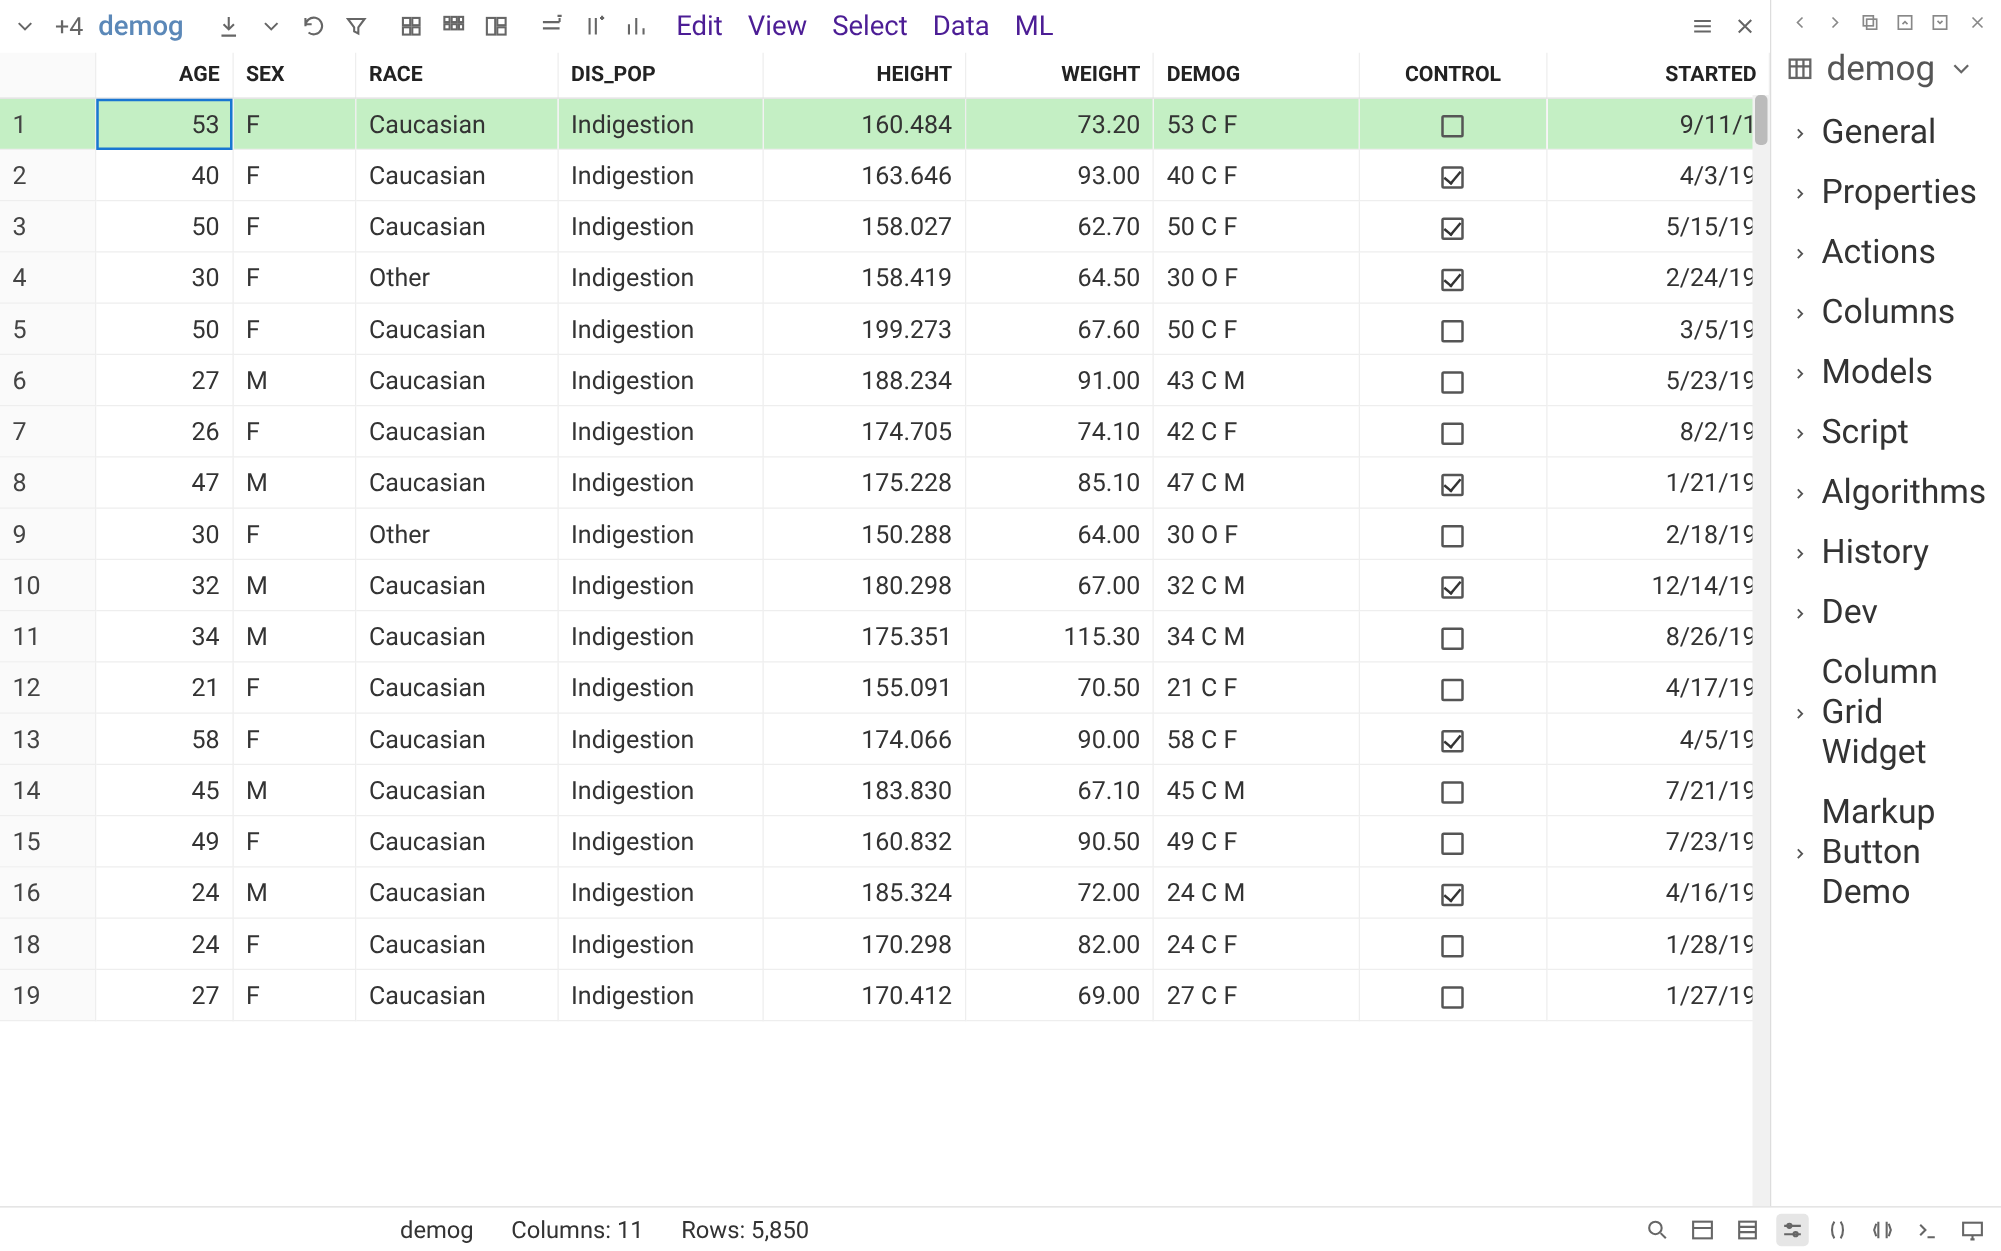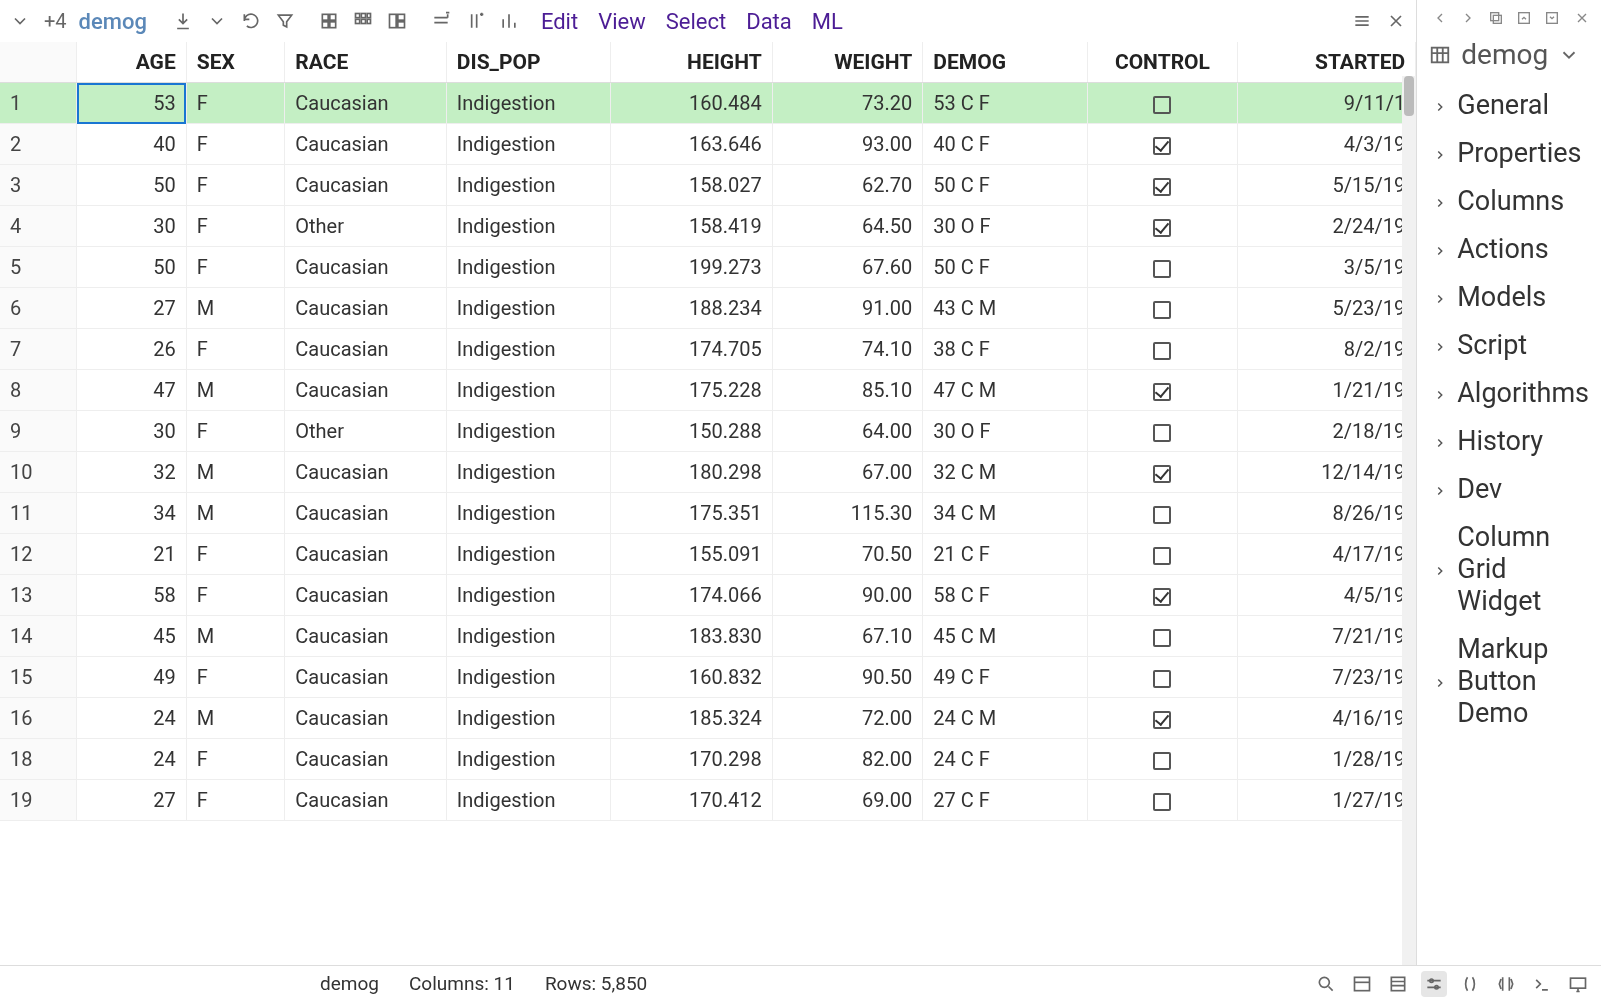--- a/index.html
+++ b/index.html
@@ -24,21 +24,21 @@
   .toolbar .tb-btn svg { width: 20px; height: 20px; stroke: #666; fill: none; stroke-width: 2; }
   .toolbar .title { color: #5b88b8; font-size: 22px; font-weight: 500; margin-right: 10px; }
   .toolbar .plus4 { color: #666; font-size: 20px; margin: 0 4px 0 2px; }
   .toolbar .txt { color: #4c1d95; font-size: 22px; font-weight: 400; cursor: pointer; padding: 0 6px; }
   .toolbar .group { display:flex; align-items:center; gap:6px; margin: 0 4px; }
   .toolbar .end { margin-left: auto; display:flex; gap:6px; align-items:center; }
 
   
   .table-wrap { flex: 1 1 auto; overflow: hidden; }
   table { border-collapse: collapse; table-layout: fixed; width: 100%; font-size: 20px; }
-  thead th { font-weight: 700; font-size: 21px; text-align: left; padding: 8px 10px; border-bottom: 1px solid #ddd; border-right: 1px solid #eee; color: #222; }
+  thead th { font-weight: 700; font-size: 17px; text-align: left; padding: 8px 10px; border-bottom: 1px solid #ddd; border-right: 1px solid #eee; color: #222; }
   tbody td { padding: 8px 10px; border-bottom: 1px solid #eee; border-right: 1px solid #eee; height: 40px; white-space: nowrap; overflow: hidden; text-overflow: ellipsis; }
   tbody td.num { text-align: right; }
   tbody tr.selected td { background: #c4efc4; }
   .rownum-col { width: 56px; background: #fafafa; text-align: left; color: #444; }
   .cell-selected { outline: 2px solid #1976d2; outline-offset: -2px; margin-left: 42px; }
   thead th.num { text-align: right; }
   thead th.center { text-align: center; }
 
   .chk { width: 18px; height: 18px; border: 2px solid #555; display: inline-block; vertical-align: middle; border-radius: 2px; position: relative; }
   .chk.checked::after {
@@ -270,21 +270,21 @@
               <td class="num">5/23/19</td>
             </tr>
             <tr>
               <td class="rownum-col">7</td>
               <td class="num ">26</td>
               <td>F</td>
               <td>Caucasian</td>
               <td>Indigestion</td>
               <td class="num">174.705</td>
               <td class="num">74.10</td>
-              <td>38 C F</td>
+              <td>42 C F</td>
               <td class="control"><span class="chk"></span></td>
               <td class="num">8/2/19</td>
             </tr>
             <tr>
               <td class="rownum-col">8</td>
               <td class="num ">47</td>
               <td>M</td>
               <td>Caucasian</td>
               <td>Indigestion</td>
               <td class="num">175.228</td>
@@ -477,27 +477,27 @@
         <div class="section">
           <span class="chev"><svg viewBox="0 0 24 24">
               <path d="M9 6l6 6-6 6"></path>
             </svg></span>
           <span>Properties</span>
         </div>
         <div class="section">
           <span class="chev"><svg viewBox="0 0 24 24">
               <path d="M9 6l6 6-6 6"></path>
             </svg></span>
+          <span>Actions</span>
+        </div>
+        <div class="section">
+          <span class="chev"><svg viewBox="0 0 24 24">
+              <path d="M9 6l6 6-6 6"></path>
+            </svg></span>
           <span>Columns</span>
-        </div>
-        <div class="section">
-          <span class="chev"><svg viewBox="0 0 24 24">
-              <path d="M9 6l6 6-6 6"></path>
-            </svg></span>
-          <span>Actions</span>
         </div>
         <div class="section">
           <span class="chev"><svg viewBox="0 0 24 24">
               <path d="M9 6l6 6-6 6"></path>
             </svg></span>
           <span>Models</span>
         </div>
         <div class="section">
           <span class="chev"><svg viewBox="0 0 24 24">
               <path d="M9 6l6 6-6 6"></path>

